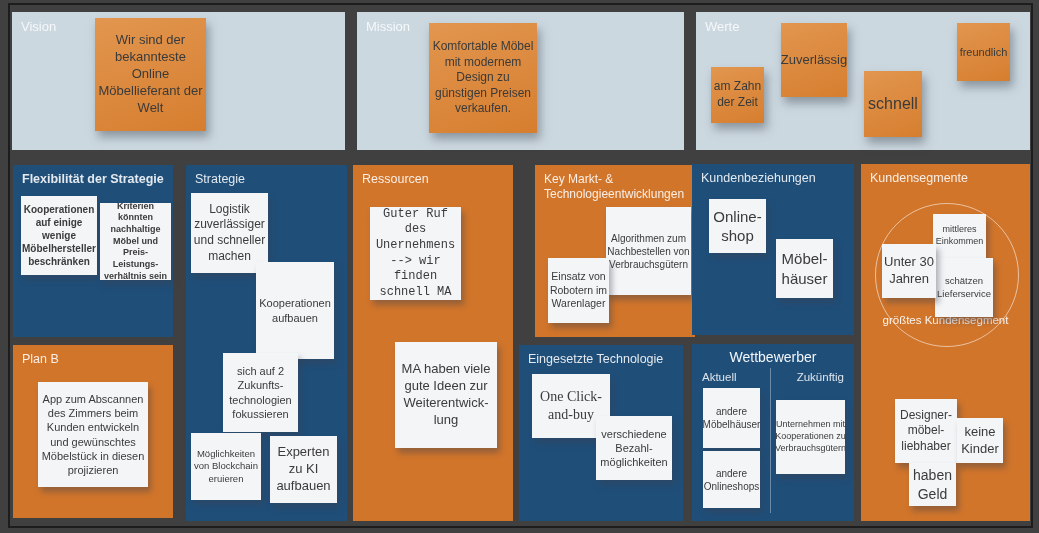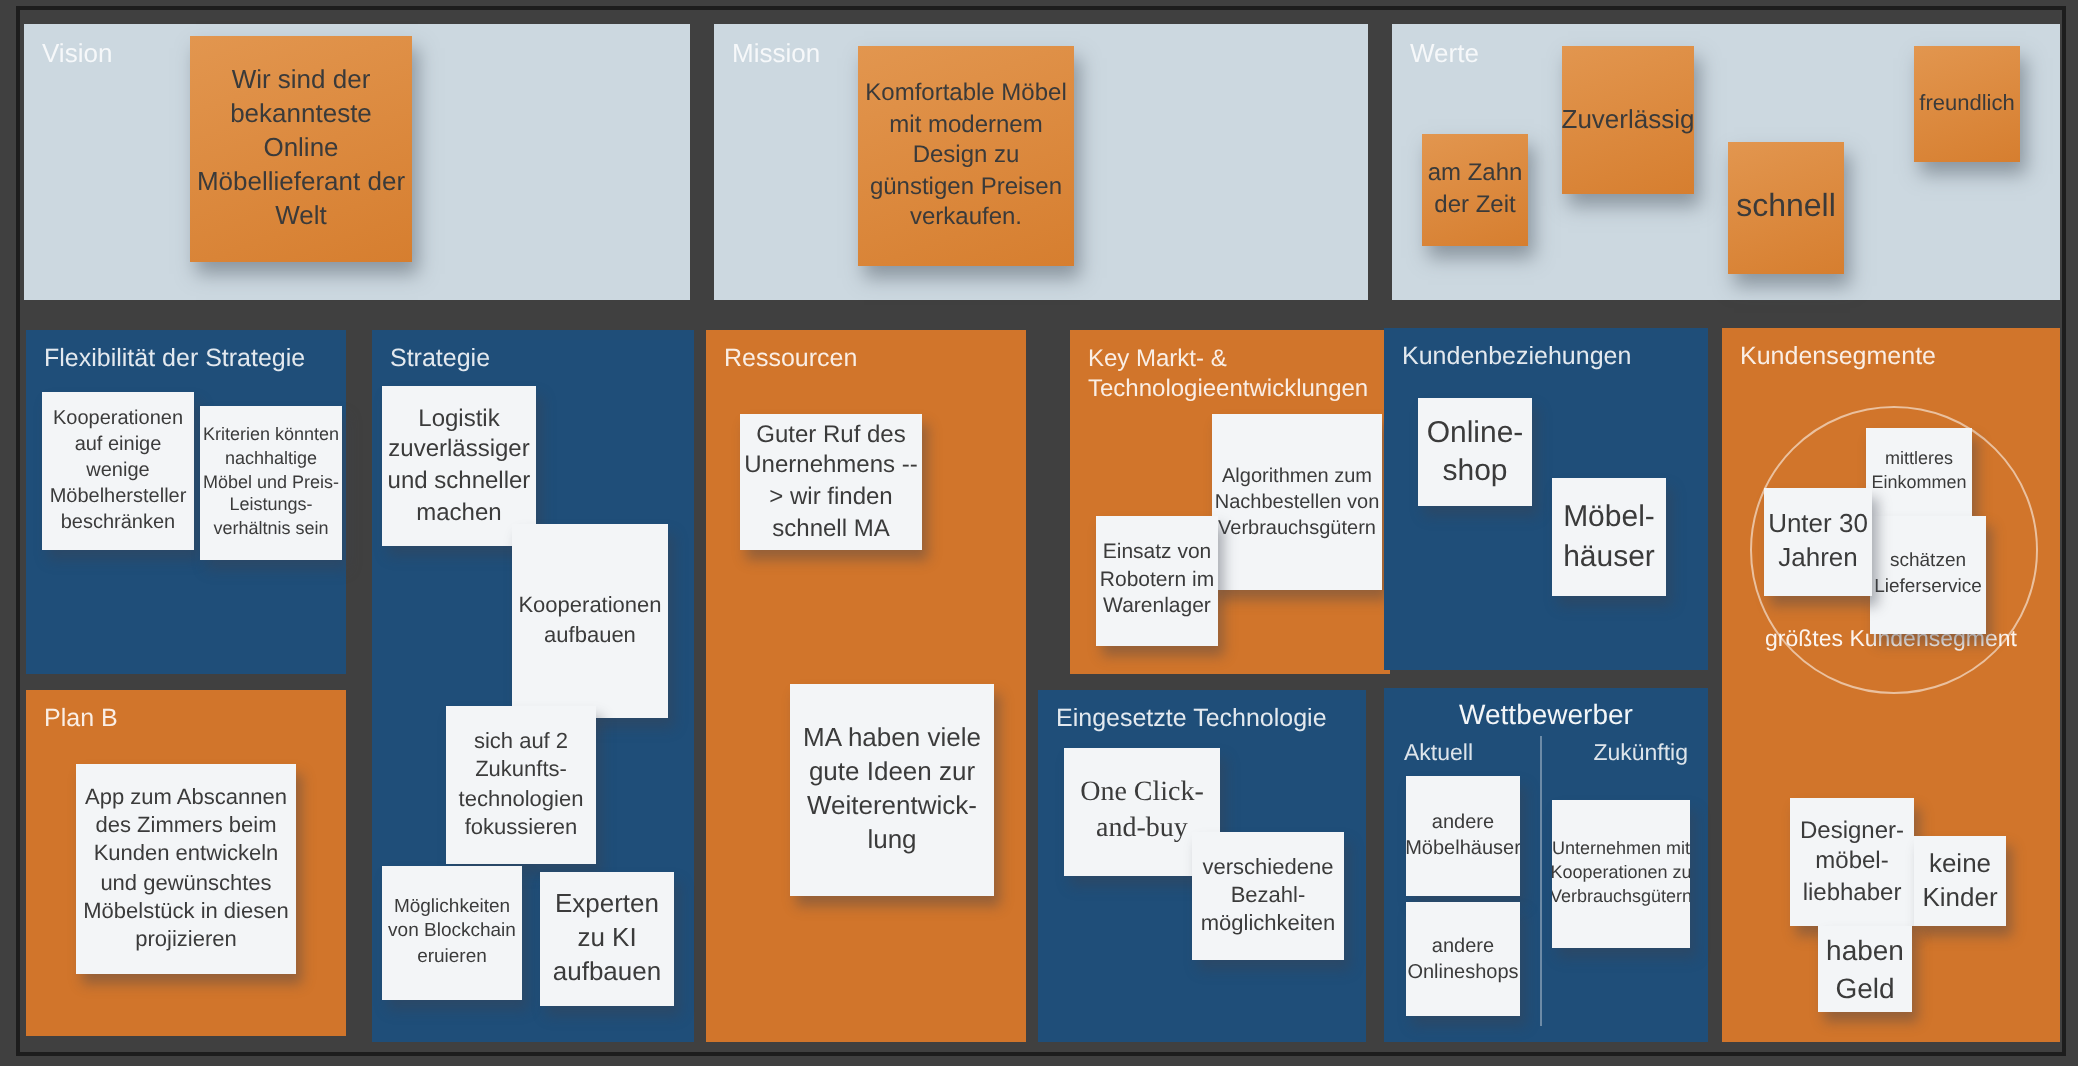--- a/index.html
+++ b/index.html
@@ -43,21 +43,21 @@
   </div>
 
   <div class="section sec-top" style="left:696px;top:12px;width:334px;height:138px;">
     <span class="sec-title">Werte</span>
     <div class="note note-orange" style="left:15px;top:55px;width:53px;height:56px;font-size:12px;">am Zahn der Zeit</div>
     <div class="note note-orange" style="left:85px;top:11px;width:66px;height:74px;font-size:13px;">Zuverlässig</div>
     <div class="note note-orange" style="left:261px;top:11px;width:53px;height:58px;font-size:11px;">freundlich</div>
     <div class="note note-orange" style="left:168px;top:59px;width:58px;height:66px;font-size:16px;">schnell</div>
   </div>
 
-  <div class="section sec-blue" style="left:13px;top:165px;width:160px;height:172px;">
+  <div class="section sec-blue" style="left:13px;top:165px;width:160px;height:172px;font-weight:bold;">
     <span class="sec-title">Flexibilität der Strategie</span>
     <div class="note note-white" style="left:8px;top:31px;width:76px;height:79px;font-size:10px;">Kooperationen auf einige wenige Möbelhersteller beschränken</div>
     <div class="note note-white" style="left:87px;top:38px;width:71px;height:77px;font-size:9px;">Kriterien könnten nachhaltige Möbel und Preis-Leistungs-verhältnis sein</div>
   </div>
 
   <div class="section sec-orange" style="left:13px;top:345px;width:160px;height:173px;">
     <span class="sec-title">Plan B</span>
     <div class="note note-white" style="left:25px;top:37px;width:110px;height:105px;font-size:11px;">App zum Abscannen des Zimmers beim Kunden entwickeln und gewünschtes Möbelstück in diesen projizieren</div>
   </div>
 
@@ -65,21 +65,21 @@
     <span class="sec-title">Strategie</span>
     <div class="note note-white" style="left:5px;top:28px;width:77px;height:80px;font-size:12px;">Logistik zuverlässiger und schneller machen</div>
     <div class="note note-white" style="left:70px;top:97px;width:78px;height:97px;font-size:11px;">Kooperationen aufbauen</div>
     <div class="note note-white" style="left:37px;top:188px;width:75px;height:79px;font-size:11px;">sich auf 2 Zukunfts-technologien fokussieren</div>
     <div class="note note-white" style="left:5px;top:268px;width:70px;height:67px;font-size:9.5px;">Möglichkeiten von Blockchain eruieren</div>
     <div class="note note-white" style="left:84px;top:271px;width:67px;height:67px;font-size:13px;">Experten zu KI aufbauen</div>
   </div>
 
   <div class="section sec-orange" style="left:353px;top:165px;width:160px;height:356px;">
     <span class="sec-title">Ressourcen</span>
-    <div class="note note-white" style="left:17px;top:42px;width:91px;height:68px;font-size:12px;">Guter Ruf des Unernehmens --&gt; wir finden schnell MA</div>
+    <div class="note note-white" style="left:17px;top:42px;width:91px;height:93px;font-size:12px;font-family:Liberation Mono, monospace;">Guter Ruf des Unernehmens --&gt; wir finden schnell MA</div>
     <div class="note note-white" style="left:42px;top:177px;width:102px;height:106px;font-size:13px;">MA haben viele gute Ideen zur Weiterentwick­lung</div>
   </div>
 
   <div class="section sec-orange" style="left:519px;top:165px;width:160px;height:172px;margin-left:16px;">
     <span class="sec-title" style="font-size:12px;width:150px;">Key Markt- &amp; Technologieentwicklungen</span>
     <div class="note note-white" style="left:71px;top:42px;width:85px;height:88px;font-size:10px;">Algorithmen zum Nachbestellen von Verbrauchsgütern</div>
     <div class="note note-white" style="left:13px;top:93px;width:61px;height:65px;font-size:10.5px;">Einsatz von Robotern im Warenlager</div>
   </div>
 
   <div class="section sec-blue" style="left:519px;top:345px;width:164px;height:176px;">

